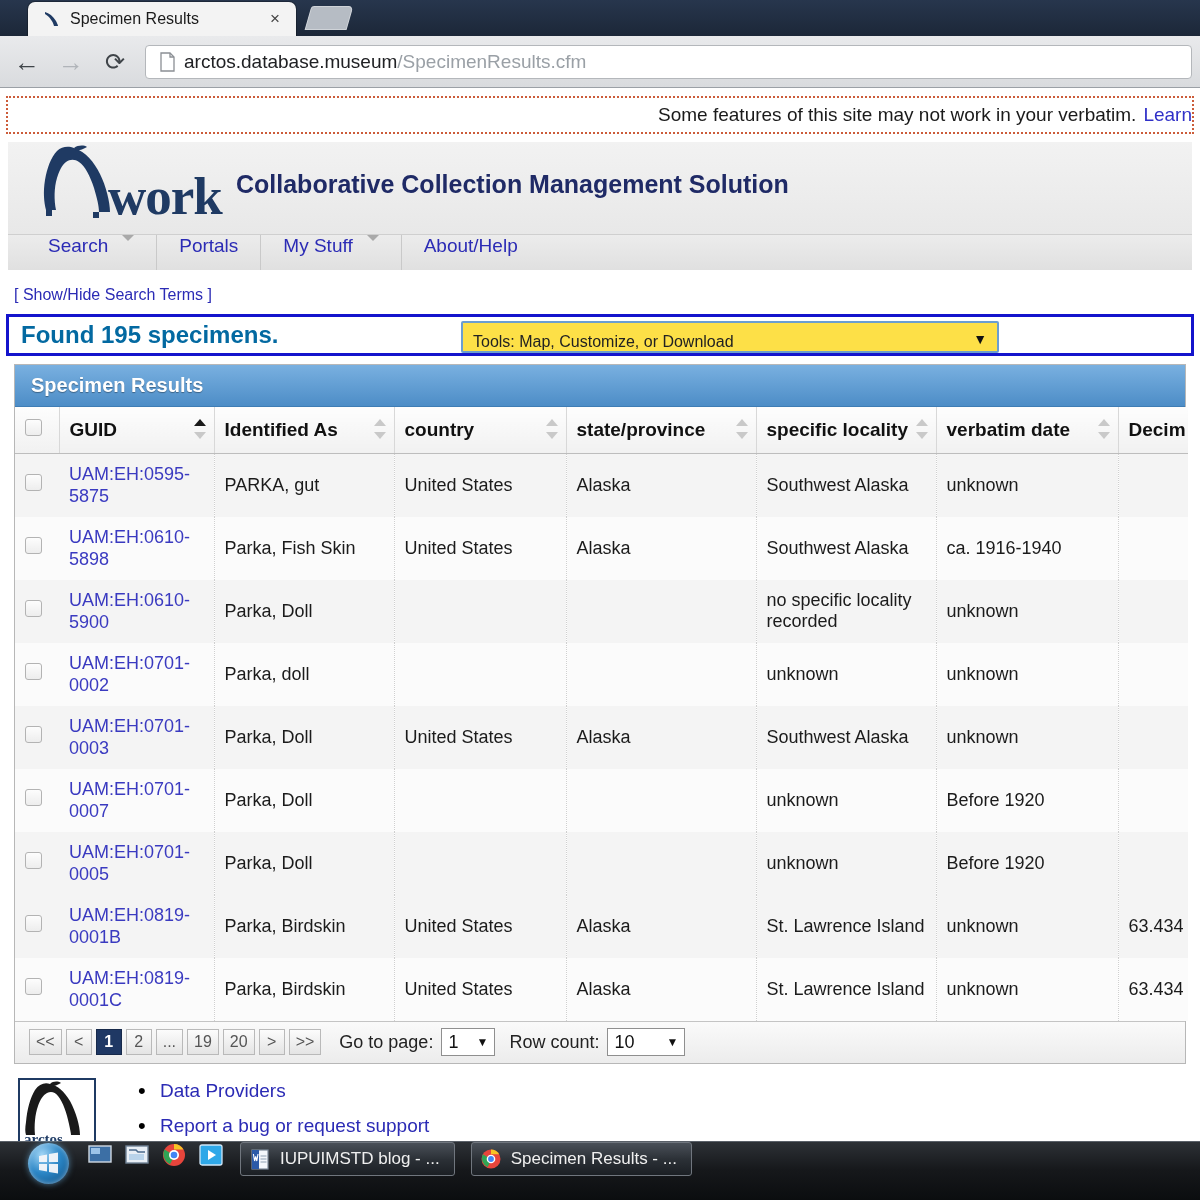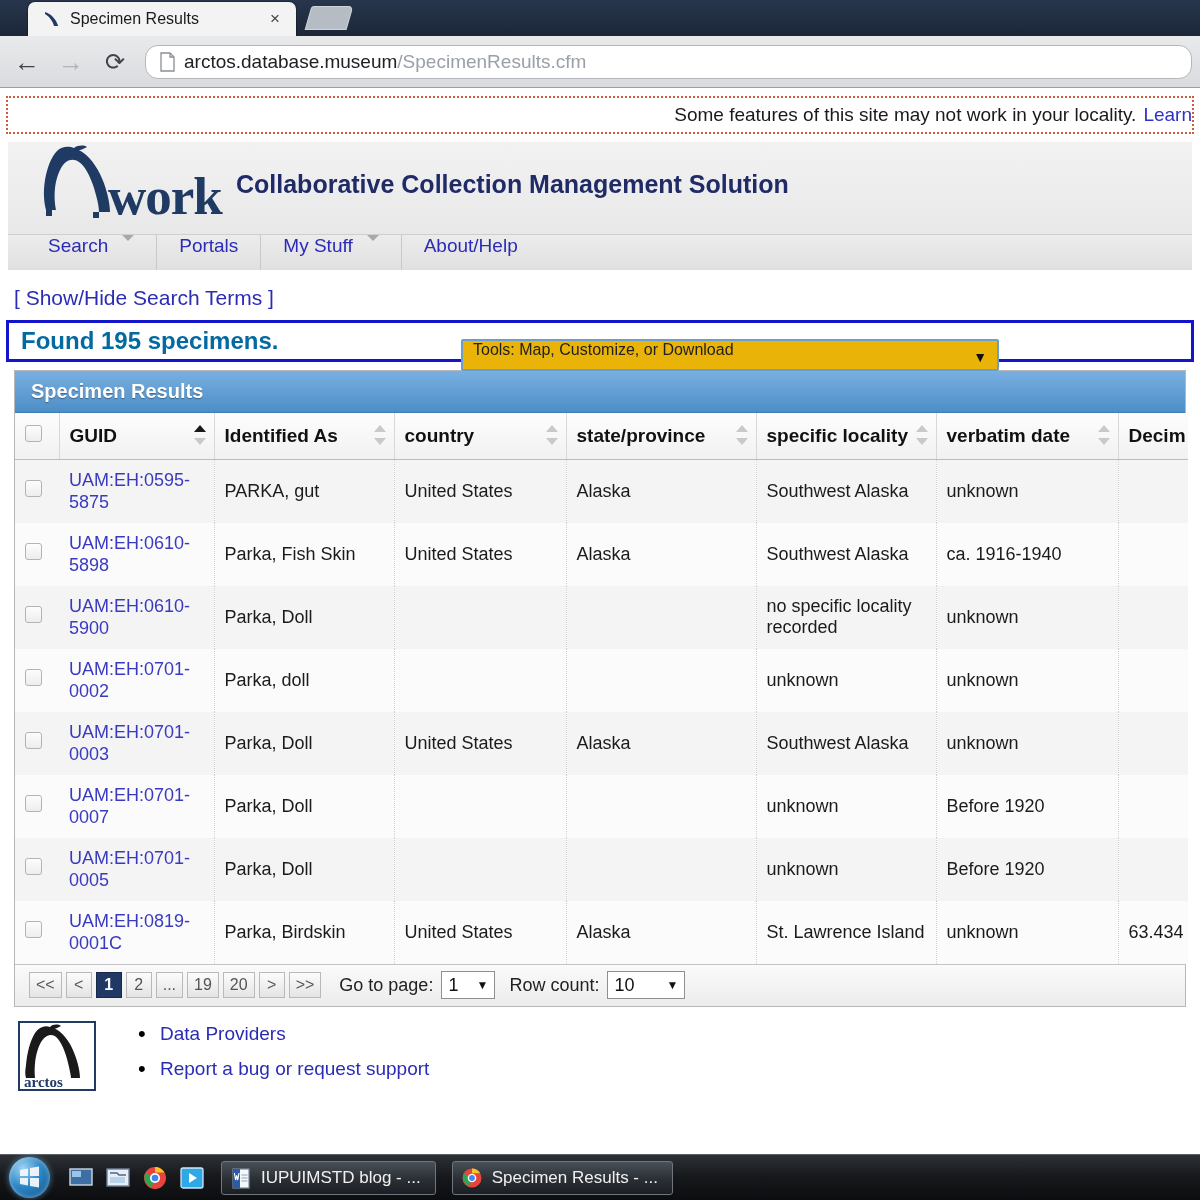--- a/index.html
+++ b/index.html
@@ -64,21 +64,21 @@
     color: #5a5f66;
   }
   .nav-back { left: 12px; color: #3f4449; }
   .nav-fwd  { left: 56px; color: #b0b4b9; }
   .nav-reload { left: 100px; color: #3f4449; font-size: 24px; }
   .omnibox {
     position: absolute; left: 145px; top: 9px; right: 8px;
     height: 34px;
     background: #ffffff;
     border: 1px solid #b4b7bb;
-    border-radius: 13px;
+    border-radius: 4px;
     display: flex; align-items: center;
   }
   .omnibox-icon {
     width: 22px; height: 22px; margin-left: 10px; margin-right: 6px;
     flex: 0 0 auto;
   }
   .omnibox-url {
     font-size: 19px; color: #9aa0a6; white-space: nowrap; overflow: hidden;
   }
   .omnibox-url .host { color: #202124; }
@@ -144,41 +144,41 @@
     margin-left: 14px;
     width: 0; height: 0;
     border-left: 6px solid transparent;
     border-right: 6px solid transparent;
     border-top: 6px solid #a9a9a9;
   }
 
   
   .showhide {
     margin: 16px 0 0 14px;
-    font-size: 21px; color: #2b2bb5;
+    font-size: 16px; color: #2b2bb5;
   }
   .found-box {
     position: relative;
     margin: 10px 6px 0 6px;
     height: 42px;
     border: 3px solid #1414cc;
     background: #ffffff;
     display: flex; align-items: center;
   }
   .found-text {
     margin-left: 12px;
     font-size: 24px; font-weight: bold; color: #0369a1;
   }
   .tools-select {
-    position: absolute; left: 452px; top: 16px;
+    position: absolute; left: 452px; top: 4px;
     width: 538px; height: 32px;
-    background: #eab308;
+    background: #fde047;
     border: 2px solid #6b9ed0;
     border-radius: 2px;
-    display: flex; align-items: flex-start;
+    display: flex; align-items: flex-end;
   }
   .tools-select-label {
     margin-left: 10px; font-size: 16px; color: #222;
   }
   .tools-select-arrow {
     position: absolute; right: 10px; top: 8px;
     font-size: 14px; color: #111;
   }
 
   
@@ -302,24 +302,24 @@
   }
   .footer-li::before {
     content: "\2022";
     position: absolute; left: 0; top: 0;
     color: #000; font-size: 22px;
   }
 
   
   .taskbar {
     position: absolute; left: 0; bottom: 0;
-    width: 1200px; height: 46px;
+    width: 1200px; height: 59px;
     background: linear-gradient(180deg, #2d3136 0%, #16181b 48%, #0b0d0f 100%);
     border-top: 1px solid #5a6068;
-    display: flex; align-items: center;
+    display: flex; align-items: flex-start; padding-left: 19px;
   }
   .start-orb {
     position: relative;
     width: 54px; height: 43px; margin-left: 2px;
     display: flex; align-items: center; justify-content: center;
   }
   .orb {
     width: 41px; height: 41px; border-radius: 50%;
     background: radial-gradient(circle at 34% 28%, #9fd4f5 0%, #2b86c6 46%, #0c4b7e 100%);
     box-shadow: 0 0 6px rgba(120,200,255,0.55), inset 0 0 5px rgba(255,255,255,0.5);
@@ -365,21 +365,21 @@
   <div class="omnibox">
     <svg class="omnibox-icon" viewBox="0 0 22 22">
       <path d="M5 2 h9 l4 4 v14 h-13 z" fill="#ffffff" stroke="#8b8f94" stroke-width="1.3"></path>
       <path d="M14 2 v4 h4" fill="none" stroke="#8b8f94" stroke-width="1.3"></path>
     </svg>
     <div class="omnibox-url"><span class="host">arctos.database.museum</span><span>/SpecimenResults.cfm</span></div>
   </div>
 </div>
 
 <div class="notify-bar">
-  <span class="notify-text">Some features of this site may not work in your locality.</span>
+  <span class="notify-text">Some features of this site may not work in your verbatim.</span>
   <span class="notify-link">Learn</span>
 </div>
 
 <div class="page-body">
 
   <div class="arctos-header">
     <div class="logo-wrap">
       <svg width="200" height="82" viewBox="0 0 200 82">
         <path d="M48 4 C43 2 36 2 31 7 C25 13 21 24 19 36 C17 48 18 58 20 66 L30 66 C28 56 28 44 31 34 C33 27 36 21 40 18 C44 15 49 15 53 18 C59 22 64 32 68 44 C71 54 73 62 73 68 L84 68 C84 58 80 42 74 30 C68 18 60 8 48 4 Z" fill="#1f3a63"></path>
         <path d="M48 4 C52 1 58 1 61 3 C58 5 54 6 50 7 Z" fill="#1f3a63"></path>
@@ -548,20 +548,30 @@
           </tr>
           <tr class="row-odd">
             <td class="cell-check"><span class="chk"></span></td>
             <td><span class="guid-link">UAM:EH:0701-0005</span></td>
             <td>Parka, Doll</td>
             <td></td>
             <td></td>
             <td>unknown</td>
             <td>Before 1920</td>
             <td style="border-right: none;"></td>
+          </tr>
+          <tr class="row-odd">
+            <td class="cell-check"><span class="chk"></span></td>
+            <td><span class="guid-link">UAM:EH:0819-0001B</span></td>
+            <td>Parka, Birdskin</td>
+            <td>United States</td>
+            <td>Alaska</td>
+            <td>St. Lawrence Island</td>
+            <td>unknown</td>
+            <td style="border-right: none;">63.434</td>
           </tr>
           <tr class="row-even">
             <td class="cell-check"><span class="chk"></span></td>
             <td><span class="guid-link">UAM:EH:0819-0001C</span></td>
             <td>Parka, Birdskin</td>
             <td>United States</td>
             <td>Alaska</td>
             <td>St. Lawrence Island</td>
             <td>unknown</td>
             <td style="border-right: none;">63.434</td>

